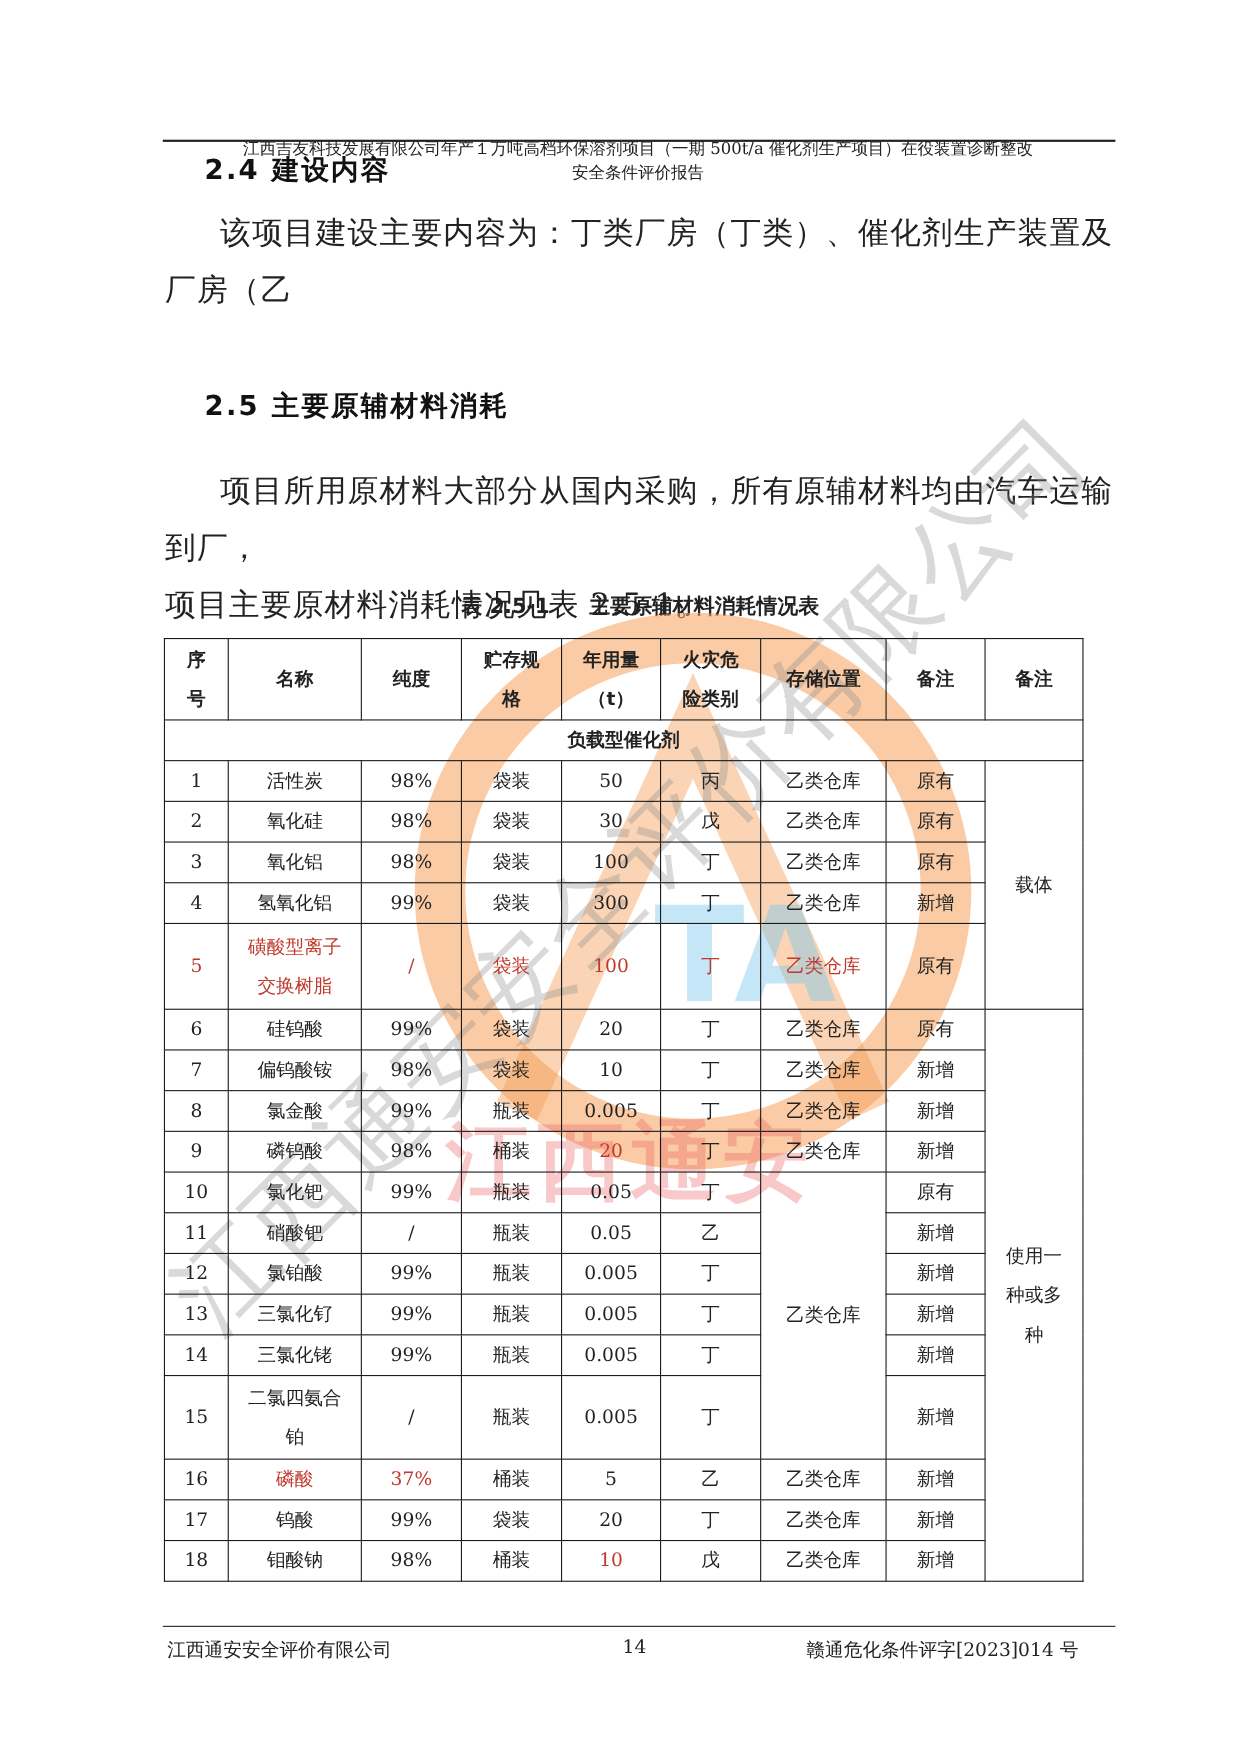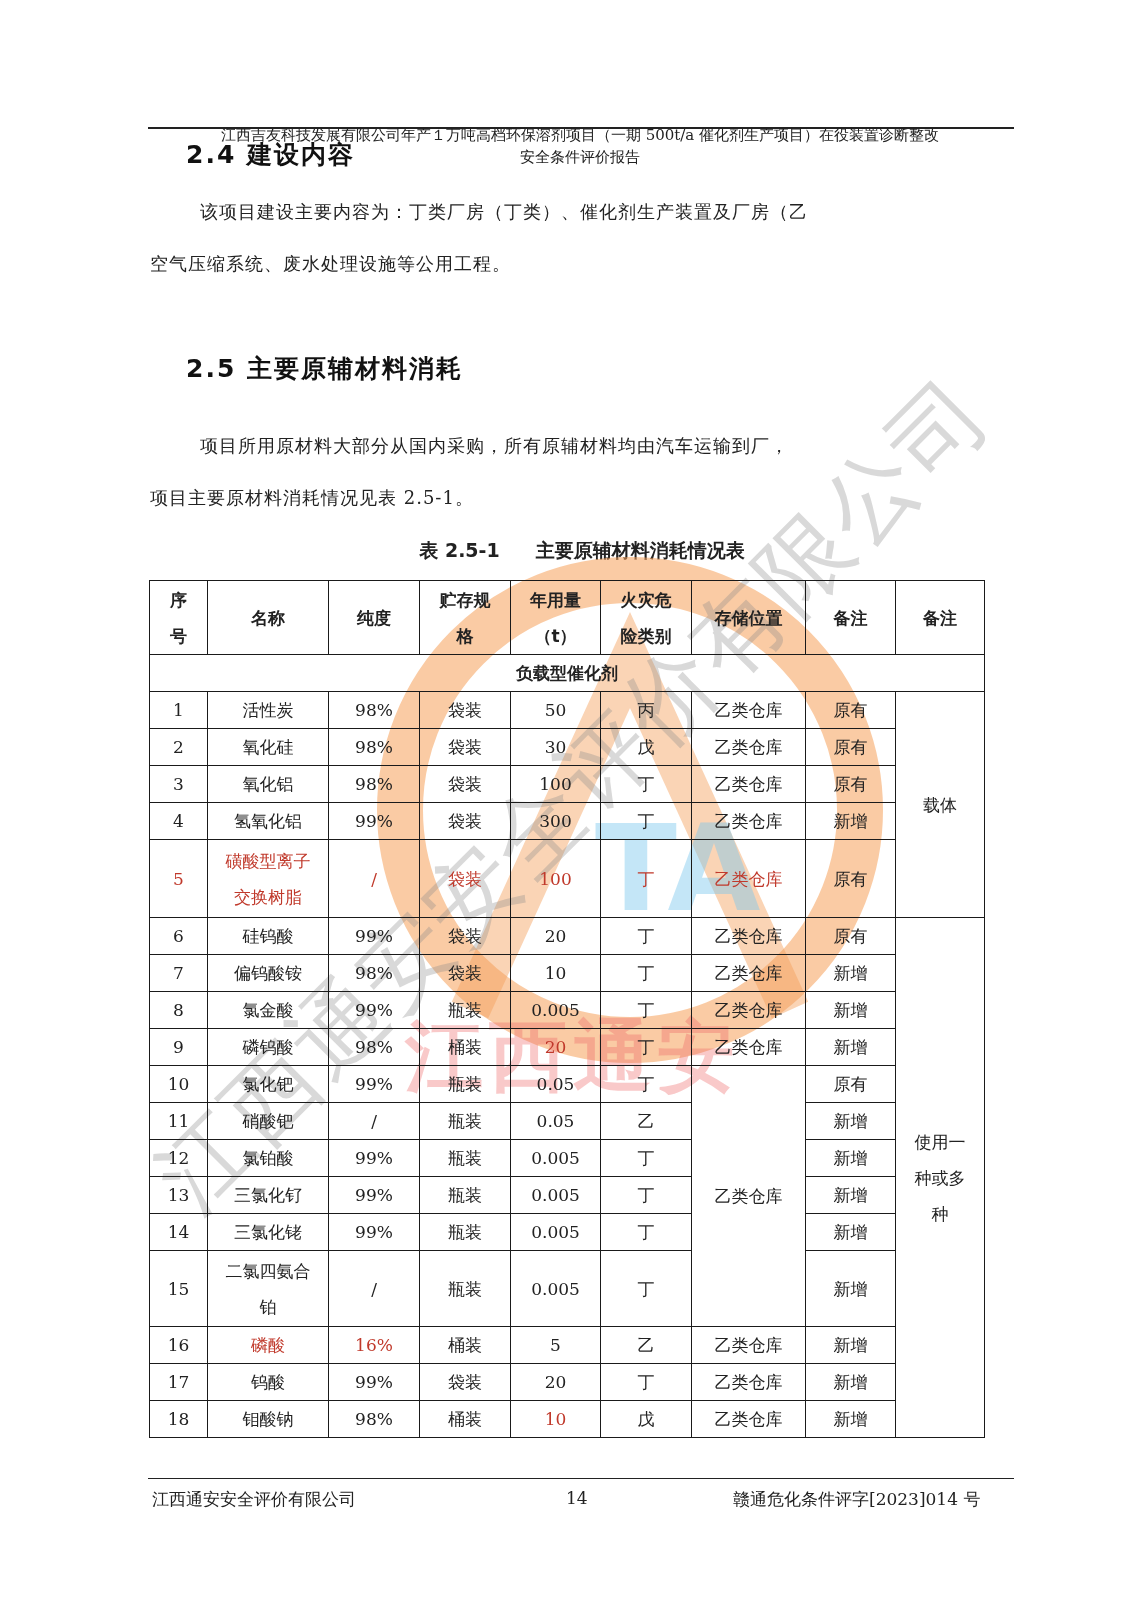--- a/index.html
+++ b/index.html
@@ -11,21 +11,21 @@
   .header-text {
     left:150px; width:860px; text-align:center; font-size:15px; line-height:21px; color:#222;margin-top:47px;
   }
   .rule-top { left:148px; width:866px; top:127px; height:0; border-top:2px solid #222; }
   .rule-bot { left:148px; width:866px; top:1478px; height:0; border-top:1.5px solid #222; }
   .h2 {
     left:150px; font-family:"DejaVu Sans","Liberation Sans",sans-serif; font-weight:bold;
     font-size:25px; letter-spacing:2px; color:#111;margin-left:36px;
   }
   .para {
-    left:150px; width:864px; font-size:18px; line-height:52px; letter-spacing:1px; color:#222;
+    left:150px; width:864px; font-size:28px; line-height:52px; letter-spacing:1px; color:#222;
   }
   .indent { text-indent:50px; }
   .caption {
     left:150px; width:864px; text-align:center; font-size:19px; font-weight:bold;
     font-family:"DejaVu Sans","Liberation Sans",sans-serif; color:#222;
   }
   .caption .gap { display:inline-block; width:36px; }
 
   table.mat {
     position:absolute; left:149px; top:580px; border-collapse:collapse;
@@ -47,21 +47,20 @@
 </head>
 <body>
 
 <div class="abs header-text" style="top:78px;">江西吉友科技发展有限公司年产１万吨高档环保溶剂项目（一期 500t/a 催化剂生产项目）在役装置诊断整改</div>
 <div class="abs header-text" style="top:100px;">安全条件评价报告</div>
 <div class="abs rule-top"></div>
 
 <div class="abs h2" style="top:138px;">2.4 建设内容</div>
 <div class="abs para" style="top:186px;">
   <div class="indent">该项目建设主要内容为：丁类厂房（丁类）、催化剂生产装置及厂房（乙</div>
-  <div>空气压缩系统、废水处理设施等公用工程。</div>
 </div>
 
 <div class="abs h2" style="top:352px;">2.5 主要原辅材料消耗</div>
 <div class="abs para" style="top:420px;">
   <div class="indent">项目所用原材料大部分从国内采购，所有原辅材料均由汽车运输到厂，</div>
   <div>项目主要原材料消耗情况见表 2.5-1。</div>
 </div>
 
 <div class="abs caption" style="top:538px;">
   <span>表 2.5-1</span><span class="gap"></span><span>主要原辅材料消耗情况表</span>
@@ -272,21 +271,21 @@
     <td>/</td>
     <td>瓶装</td>
     <td>0.005</td>
     <td>丁</td>
     <td>新增</td>
   </tr>
 
   <tr style="height:37px;">
     <td>16</td>
     <td class="red">磷酸</td>
-    <td class="red">16%</td>
+    <td class="red">37%</td>
     <td>桶装</td>
     <td>5</td>
     <td>乙</td>
     <td>乙类仓库</td>
     <td>新增</td>
   </tr>
   <tr style="height:37px;">
     <td>17</td>
     <td>钨酸</td>
     <td>99%</td>

